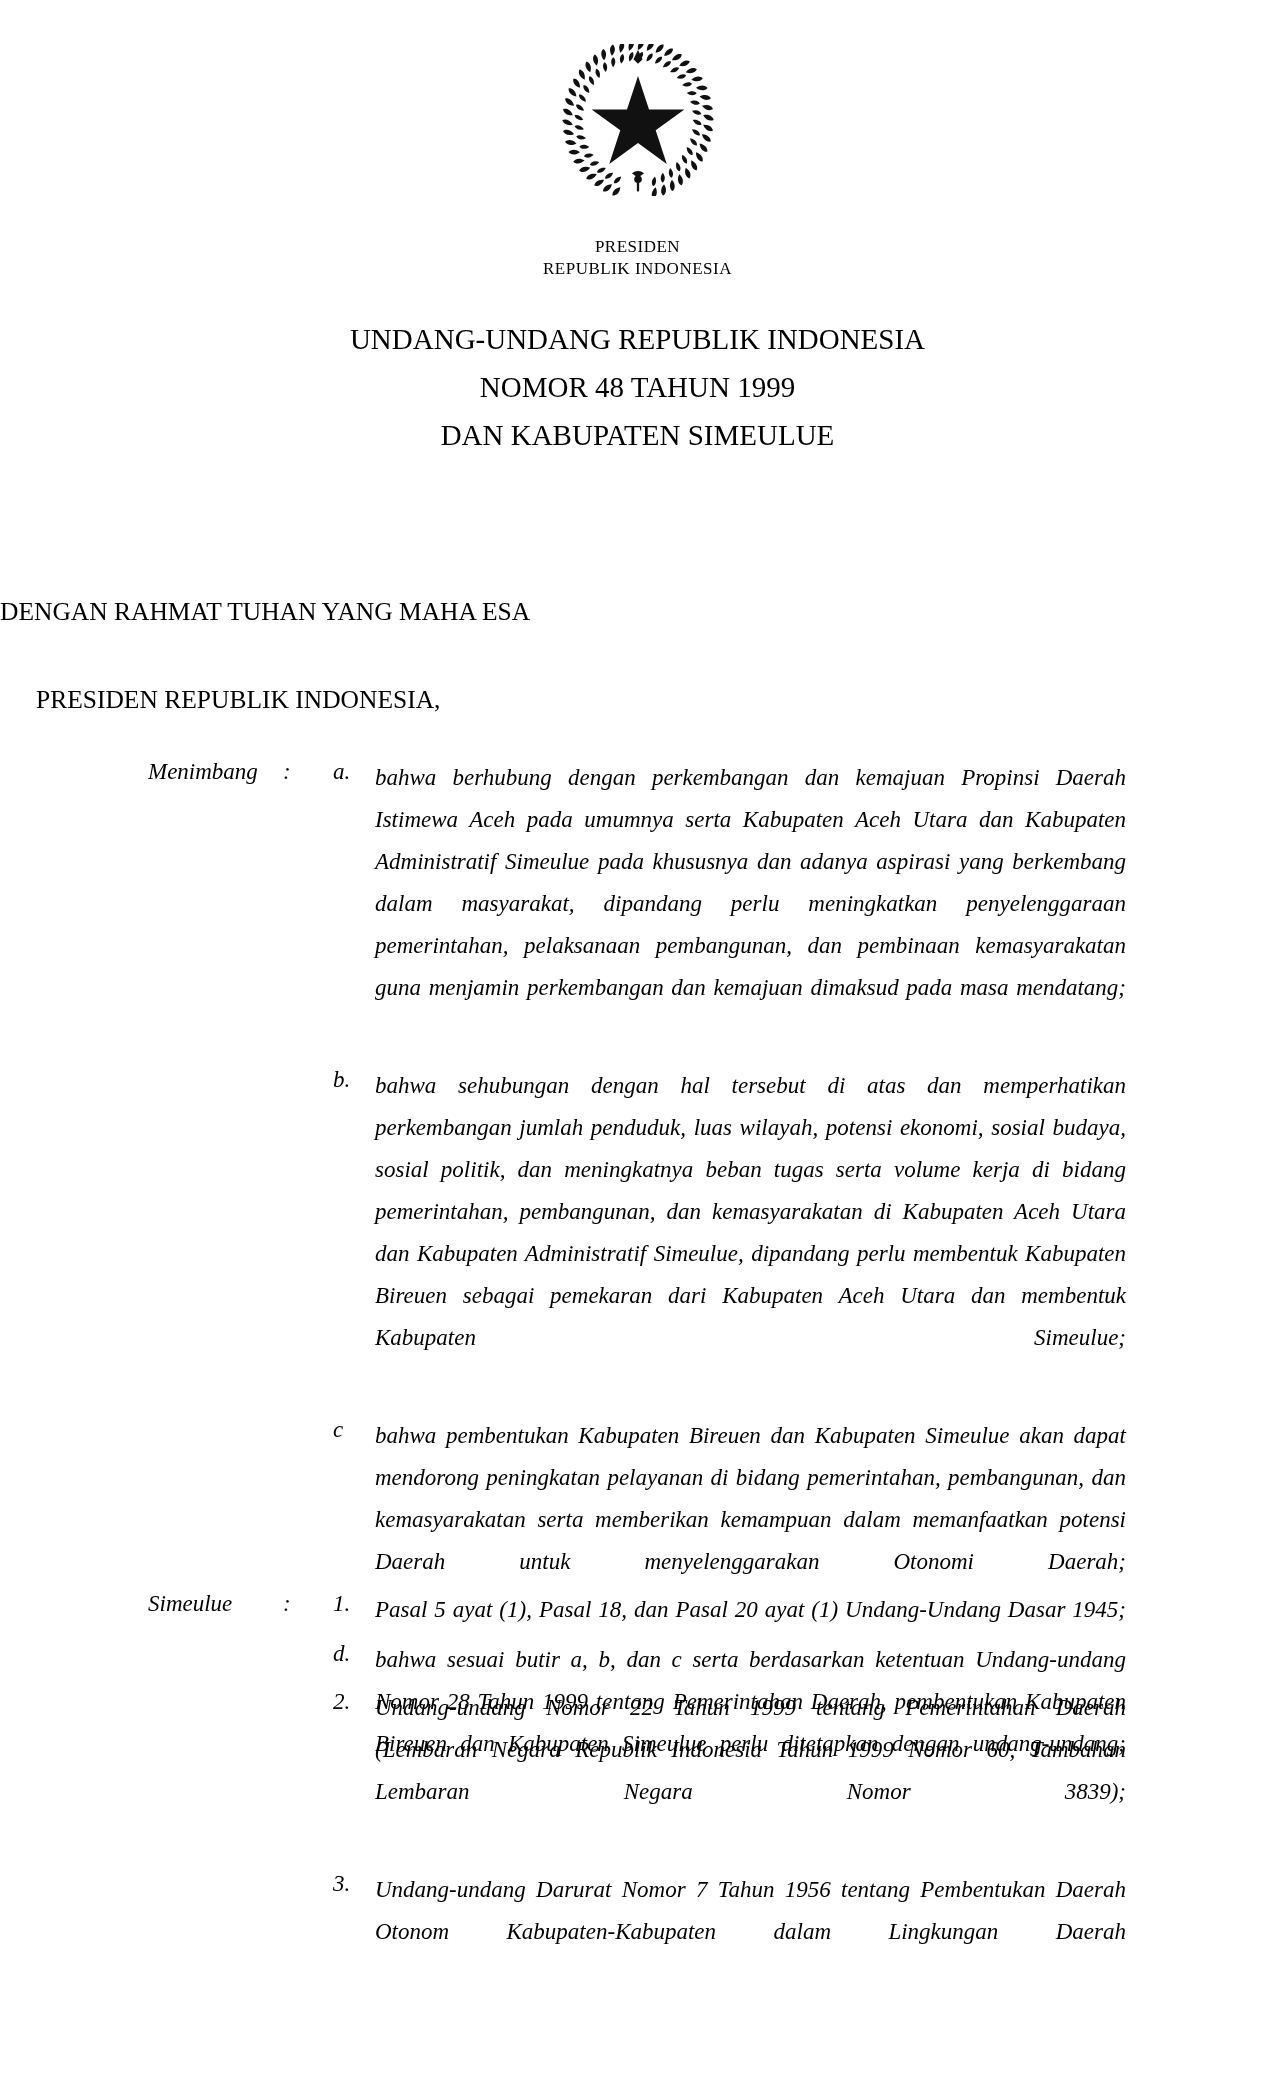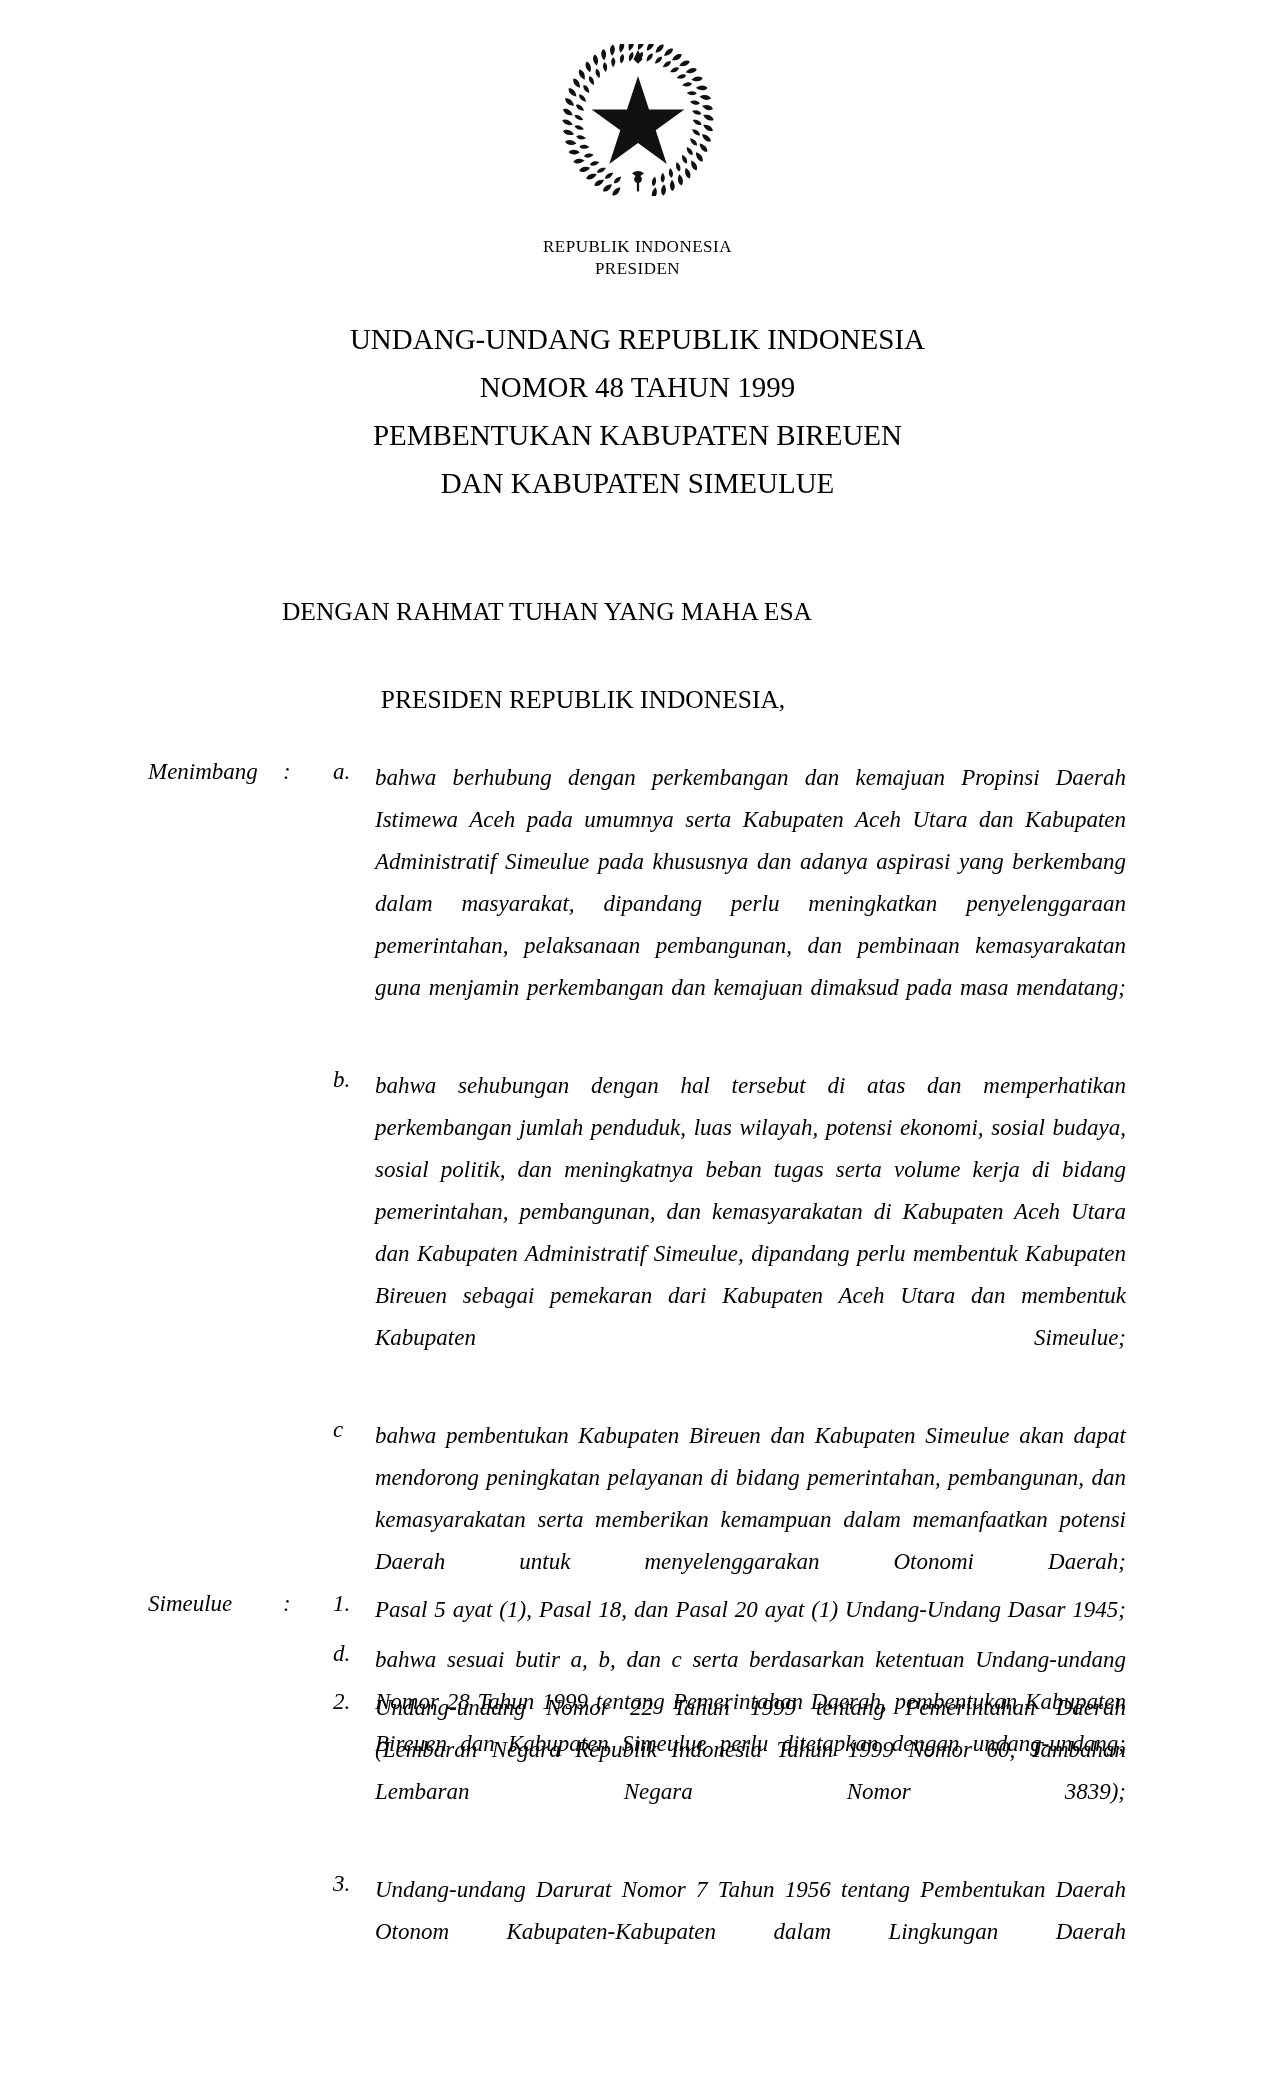--- a/index.html
+++ b/index.html
@@ -64,23 +64,22 @@
     font-size: 29px;
     line-height: 1.0;
     margin-bottom: 19px;
     white-space: nowrap;
   }
   .title-line:last-child { margin-bottom: 16px; }
 
   
   .preamble {
     position: absolute;
-    left: 10px;
+    left: 0;
     width: 1074px;
-    text-align: center;
     font-size: 25.5px;
     white-space: nowrap;
   }
   .preamble.rahmat { top: 597px; }
   .preamble.presiden { top: 685px; padding-left: 36px; }
 
   
   .section {
     position: absolute;
     left: 148px;
@@ -240,28 +239,27 @@
 
         <circle cx="100" cy="178" r="5"></circle>
         <path d="M92 170 q8 -6 16 0 q-8 8 -16 0 z"></path>
         <rect x="98.5" y="182" width="3" height="12" rx="1"></rect>
       </g>
 
     </svg>
   </div>
 
   <div class="header-caption">
+    <div>PRESIDEN</div>
     <div>REPUBLIK INDONESIA</div>
-    <div>PRESIDEN</div>
   </div>
 
   <div class="title-block">
     <div class="title-line">UNDANG-UNDANG REPUBLIK INDONESIA</div>
     <div class="title-line">NOMOR 48 TAHUN 1999</div>
-    <div class="title-line">PEMBENTUKAN KABUPATEN BIREUEN</div>
     <div class="title-line">DAN KABUPATEN SIMEULUE</div>
   </div>
 
   <div class="preamble rahmat">DENGAN RAHMAT TUHAN YANG MAHA ESA</div>
   <div class="preamble presiden">PRESIDEN REPUBLIK INDONESIA,</div>
 
   <div class="section menimbang">
     <div class="sect-row">
       <div class="sect-label">Menimbang</div>
       <div class="sect-colon">:</div>

